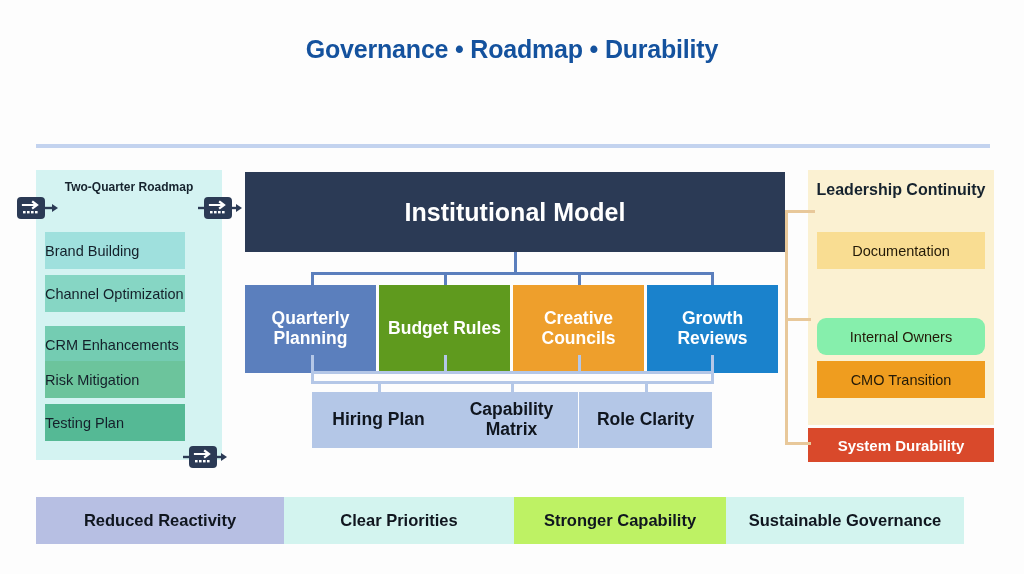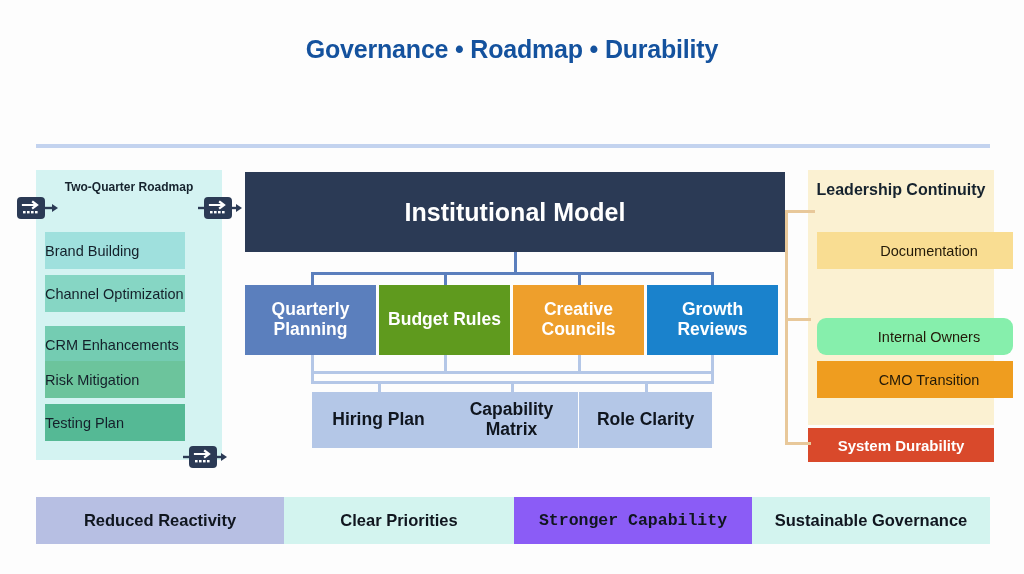--- a/index.html
+++ b/index.html
@@ -107,21 +107,20 @@
     position: absolute;
     left: 9px;
     width: 168px;
     height: 37px;
     display: flex;
     align-items: center;
     justify-content: center;
     font-size: 14.5px;
     color: #231a08;
     text-align: center;
-    padding-left: 28px;
   }
   #durability-bar {
     position: absolute;
     left: 808px; top: 428px;
     width: 186px;
     height: 34px;
     background: #d9492b;
     display: flex;
     align-items: center;
     justify-content: center;
@@ -141,21 +140,21 @@
     align-items: center;
     justify-content: center;
     color: #ffffff;
     font-size: 25px;
     font-weight: bold;
   }
   .pillar {
     position: absolute;
     top: 285px;
     width: 131px;
-    height: 70px;
+    height: 88px;
     display: flex;
     align-items: center;
     justify-content: center;
     text-align: center;
     color: #ffffff;
     font-size: 17.5px;
     font-weight: bold;
     line-height: 1.12;
   }
   .leaf {
@@ -347,21 +346,21 @@
     </svg>
   </div>
 
   <div id="footer">
     <div class="footer-seg" style="width:248px;background:#b7bfe3;">
       <span>Reduced Reactivity</span>
     </div>
     <div class="footer-seg" style="width:230px;background:#d3f4ef;">
       <span>Clear Priorities</span>
     </div>
-    <div class="footer-seg" style="width:238px;background:#8b5cf6;font-family:Liberation Mono, monospace;">
+    <div class="footer-seg" style="width:212px;background:#bef264;">
       <span>Stronger Capability</span>
     </div>
     <div class="footer-seg" style="width:238px;background:#d3f4ef;">
       <span>Sustainable Governance</span>
     </div>
   </div>
 
 </div>
 
 </body></html>

